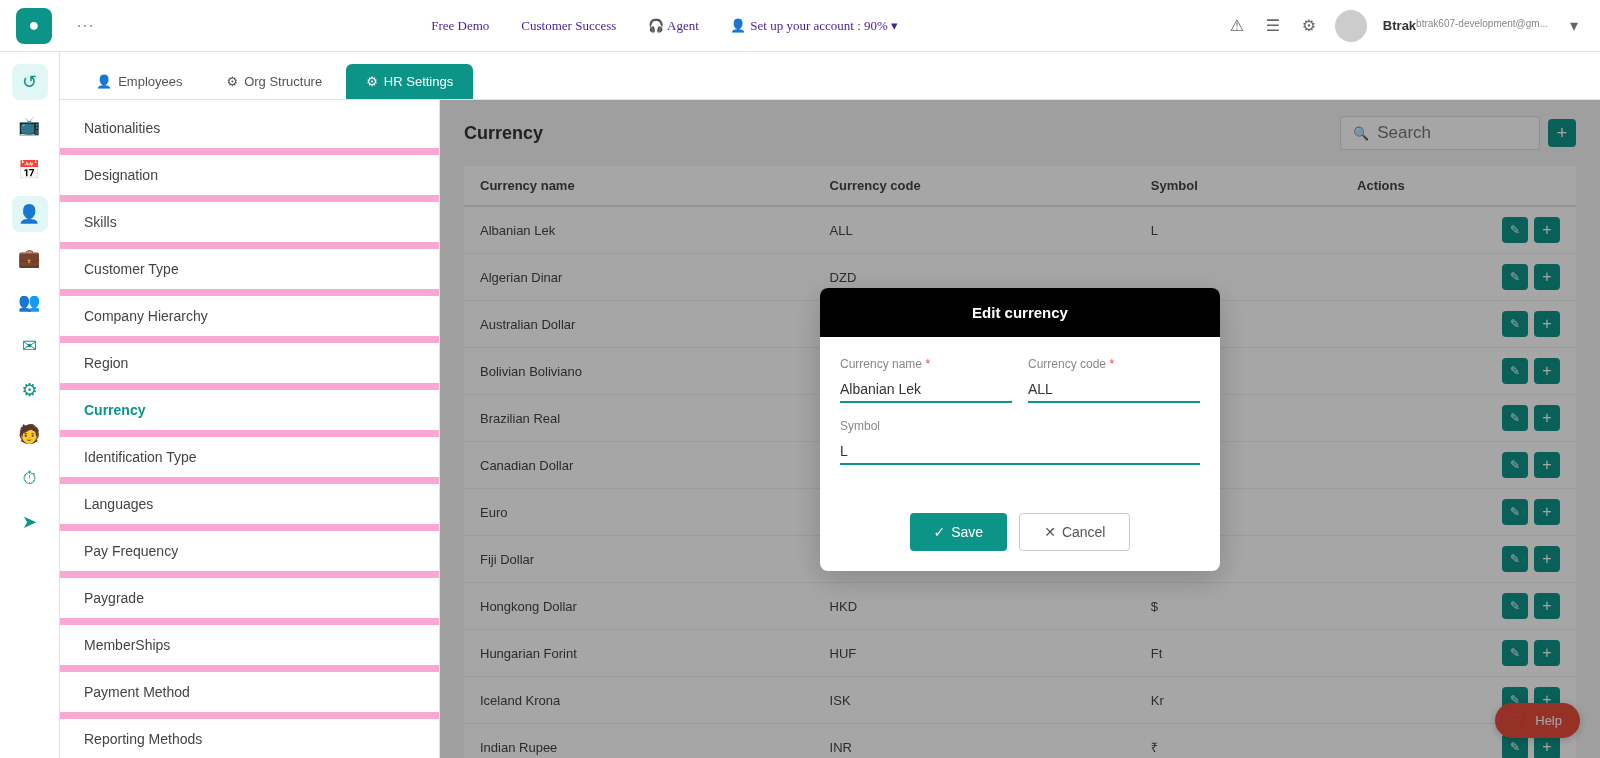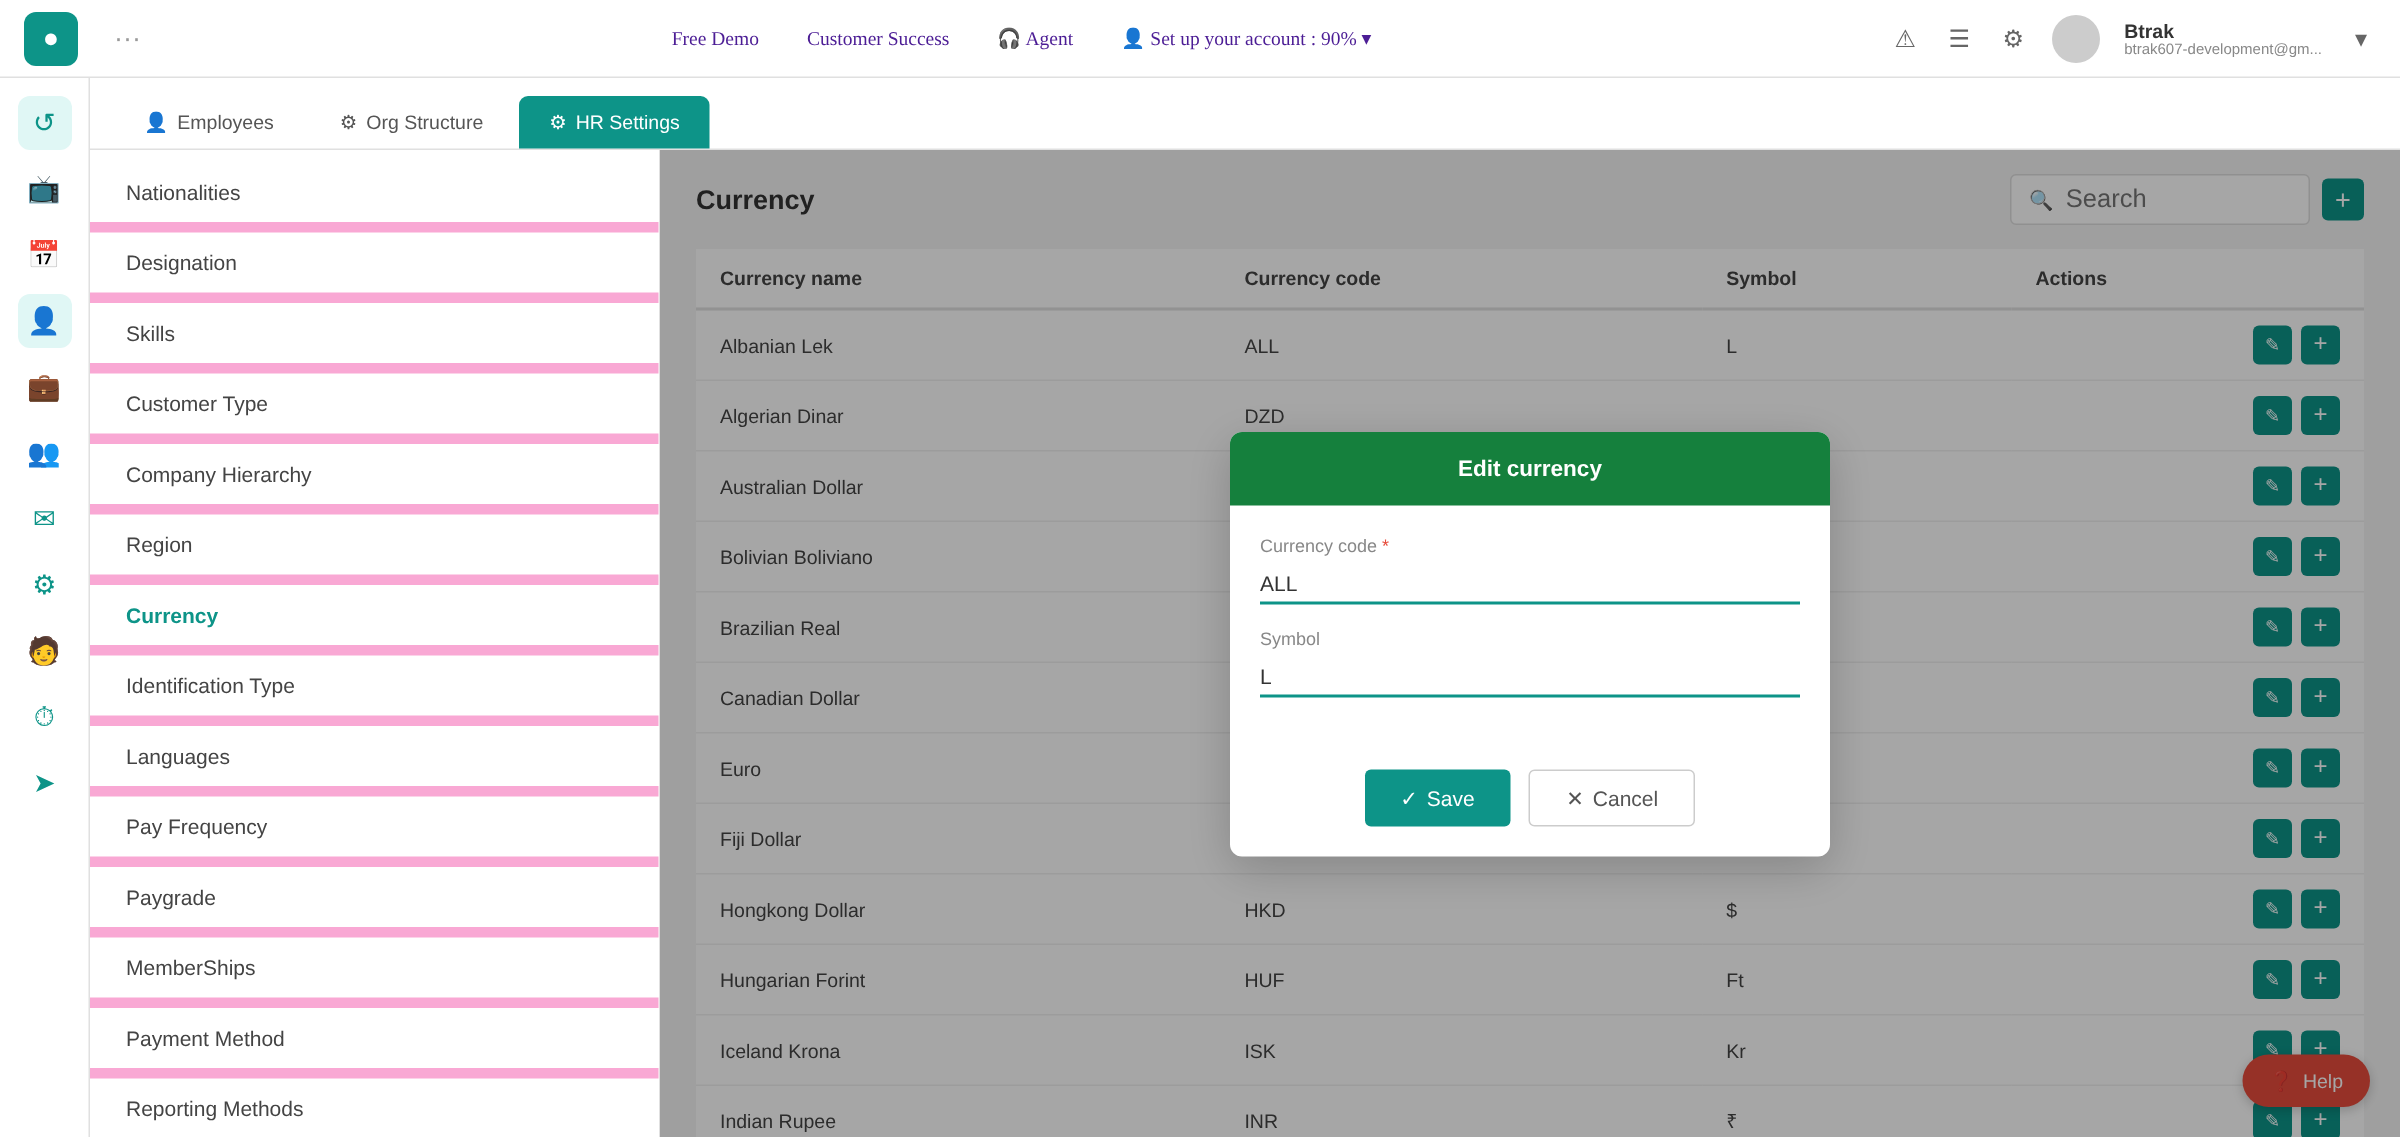--- a/index.html
+++ b/index.html
@@ -21,21 +21,21 @@
       border-radius: 8px;
       display: flex; align-items: center; justify-content: center;
       color: white; font-weight: bold; font-size: 18px;
     }
     .topnav-dots { color: #999; font-size: 18px; margin-right: 8px; }
     .topnav-links { display: flex; gap: 32px; flex: 1; justify-content: center; }
     .topnav-link { color: #4c1d95; font-size: 13px; cursor: pointer; font-family: Liberation Serif, serif; }
     .topnav-right { display: flex; align-items: center; gap: 16px; }
     .topnav-icon { width: 20px; height: 20px; display: flex; align-items: center; justify-content: center; color: #666; cursor: pointer; font-size: 16px; }
     .topnav-avatar { width: 32px; height: 32px; border-radius: 50%; background: #ccc; }
-    .topnav-user { display: flex; flex-direction: column; }
+    .topnav-user { display: flex; }
     .topnav-username { font-size: 13px; font-weight: 600; color: #333; }
     .topnav-email { font-size: 10px; color: #888; }
 
     
     .left-sidebar {
       position: absolute;
       top: 52px;
       left: 0;
       width: 60px;
       height: calc(758px - 52px);
@@ -201,21 +201,21 @@
 
     
     .modal {
       background: #fff;
       border-radius: 8px;
       overflow: hidden;
       width: 400px;
       box-shadow: 0 8px 32px rgba(0,0,0,0.2);
     }
     .modal-header {
-      background: #15803d;
+      background: #000000;
       color: white;
       padding: 16px 20px;
       font-size: 15px;
       font-weight: 600;
       text-align: center;
     }
     .modal-body { padding: 20px; }
     .form-row { display: flex; gap: 16px; margin-bottom: 16px; }
     .form-field { flex: 1; }
     .form-field label {
@@ -515,20 +515,27 @@
           </tbody>
       </table>
 
       <div class="overlay">
         <div class="modal">
           <div class="modal-header">Edit currency</div>
           <div class="modal-body">
             <div class="form-row">
               <div class="form-field">
                 <label>
+                  <span>Currency name</span>
+                  <span class="required"> *</span>
+                </label>
+                <input type="text" value="Albanian Lek" style="">
+              </div>
+              <div class="form-field">
+                <label>
                   <span>Currency code</span>
                   <span class="required"> *</span>
                 </label>
                 <input type="text" value="ALL" style="">
               </div>
             </div>
             <div class="form-row">
               <div class="form-field">
                 <label>Symbol</label>
                 <input type="text" value="L" style="">

